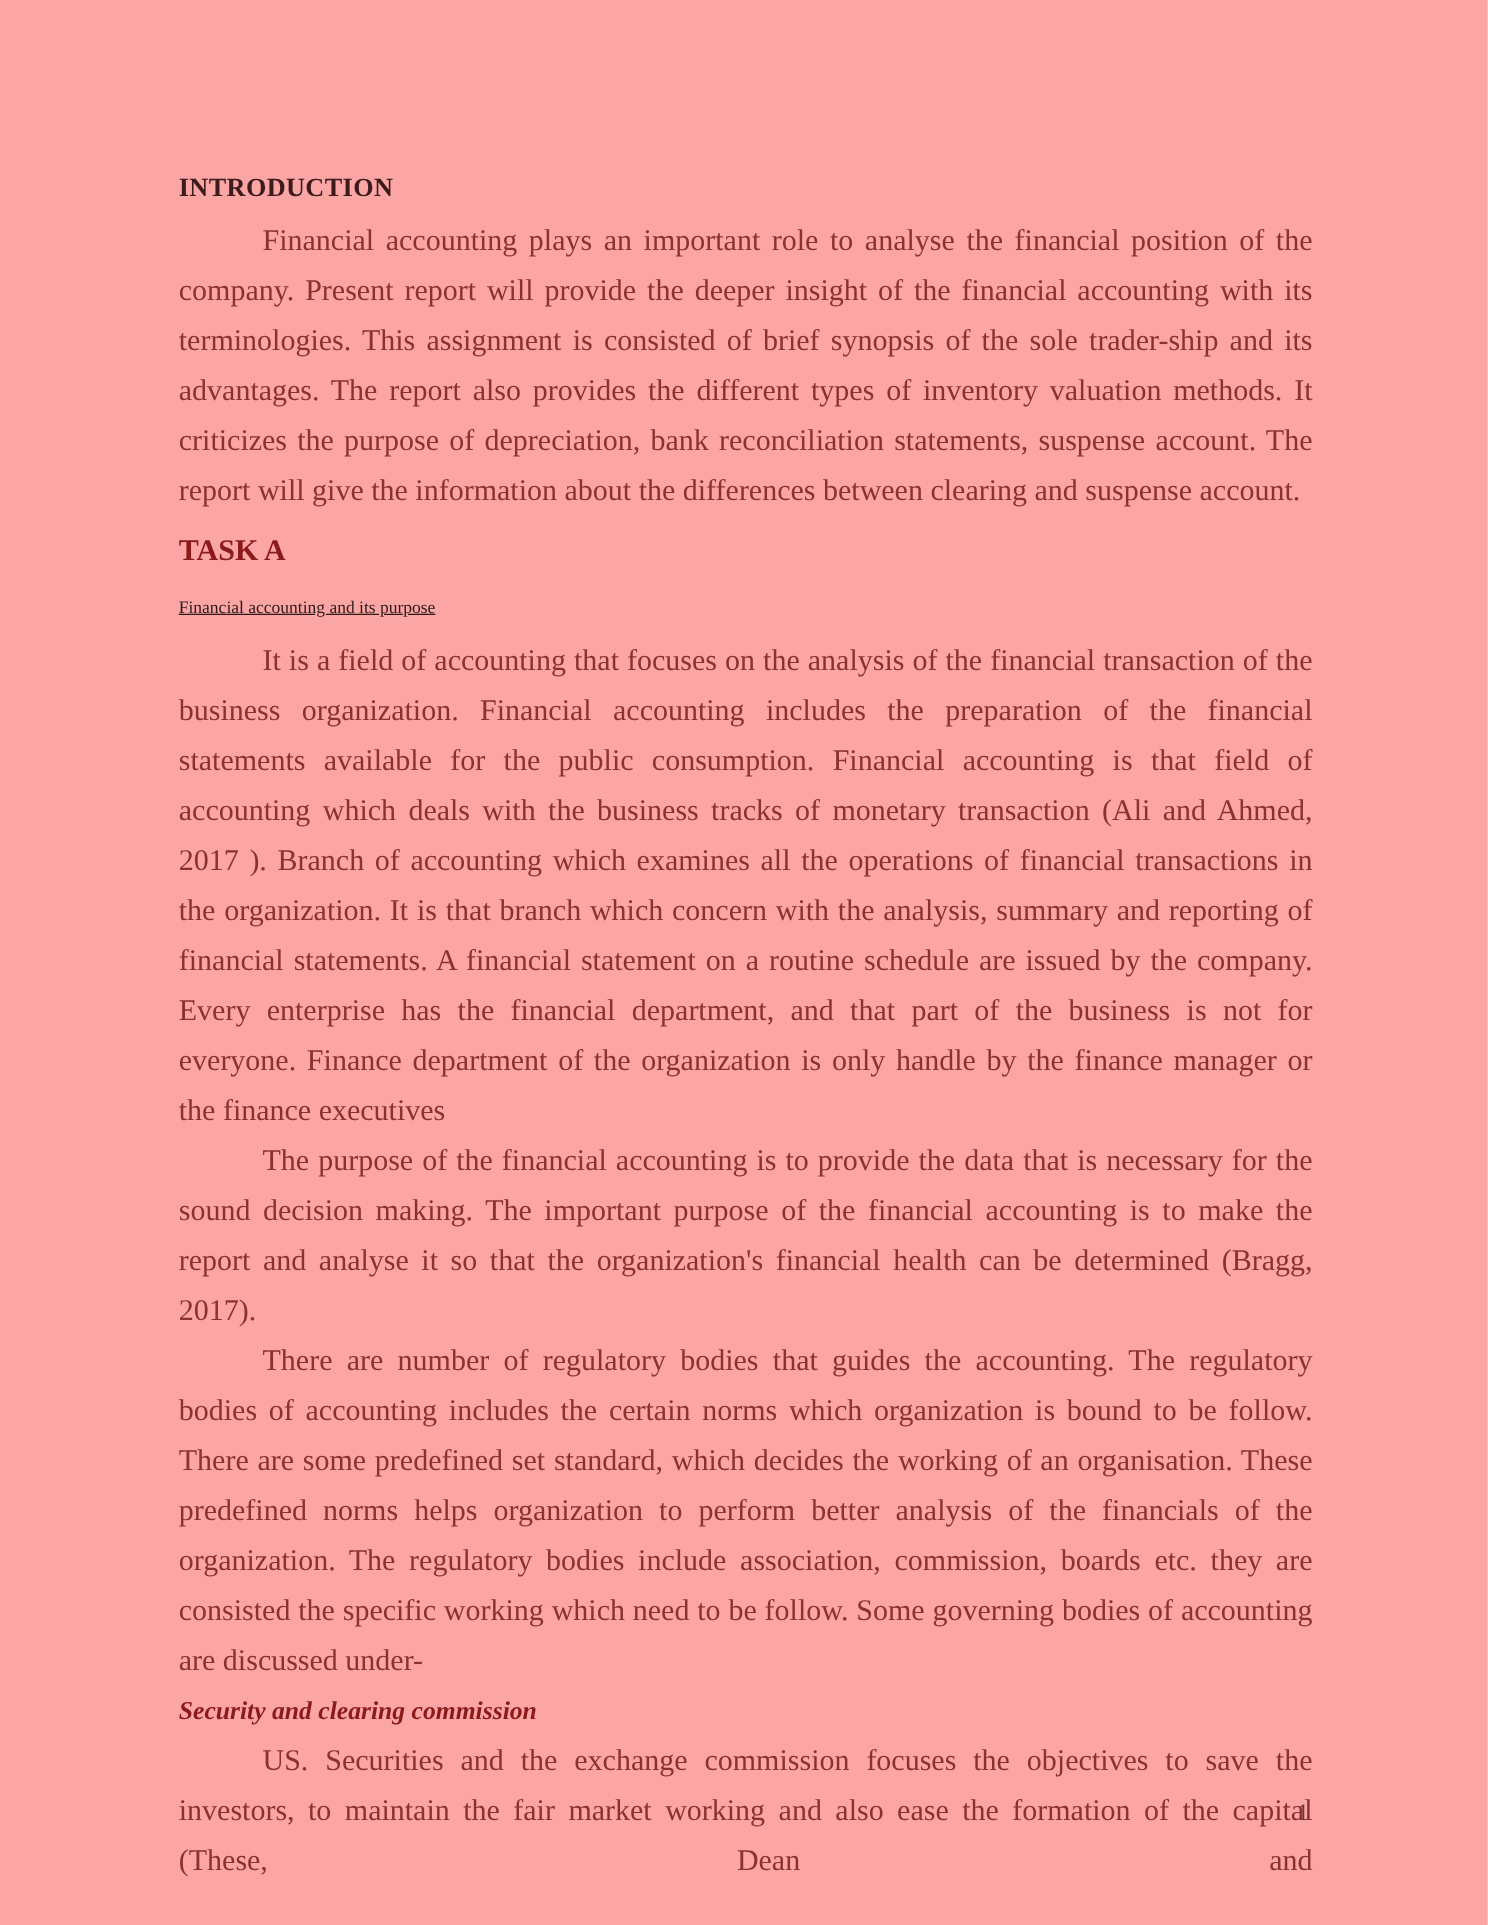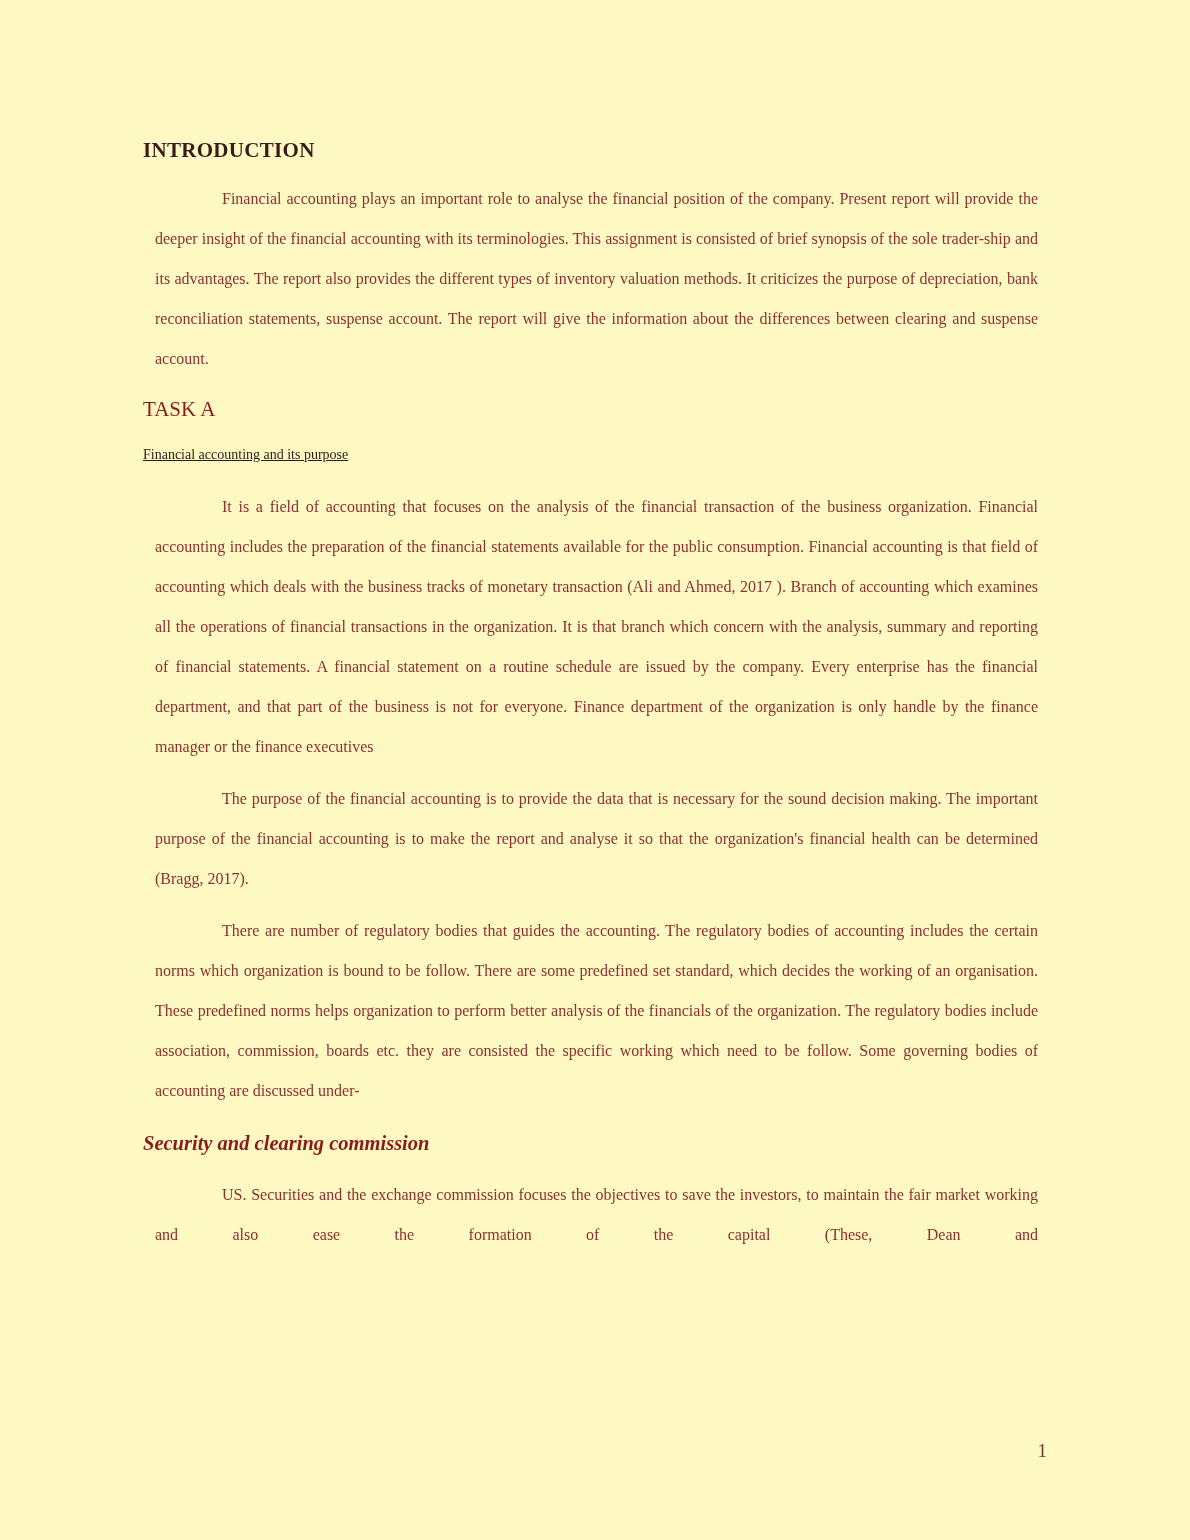--- a/index.html
+++ b/index.html
@@ -14,44 +14,44 @@
   html,body{margin:0;padding:0;}
   body{
     width:1190px;height:1540px;
     background:#ffffff;
     font-family:"Liberation Serif", serif;
   }
   .page{
     position:relative;
     width:1190px;height:1540px;
     padding:133px 140px 60px 143px;
-    background:#fef9c3;
+    background:#fca5a5;
     overflow:hidden;
   }
   .h-intro{
     margin:0 0 6px 0;
     font-size:21px;
     font-weight:bold;
     color:var(--heading-dark);
     line-height:34px;
     letter-spacing:0.3px;
   }
   .para{
-    margin:12px;
-    font-size:16px;
+    margin:0;
+    font-size:24px;
     line-height:40px;
     text-align:justify;
     text-indent:67px;
     color:var(--body-text);
   }
   .para.justify-last{text-align-last:justify;}
   .h-task{
     margin:10px 0 8px 0;
-    font-size:21px;
-    font-weight:normal;
+    font-size:24px;
+    font-weight:bold;
     color:var(--task-heading);
     line-height:36px;
   }
   .h-underline{
     margin:2px 0 2px 0;
     font-size:14px;
     font-weight:normal;
     color:var(--subheading);
     text-decoration:underline;
     line-height:40px;

